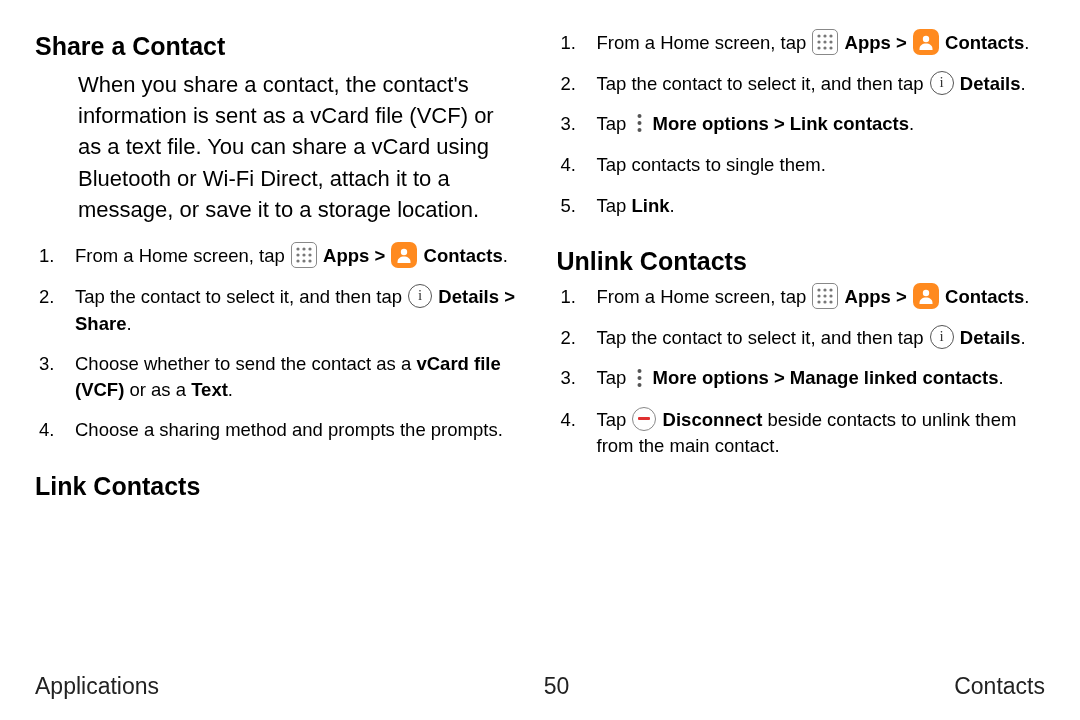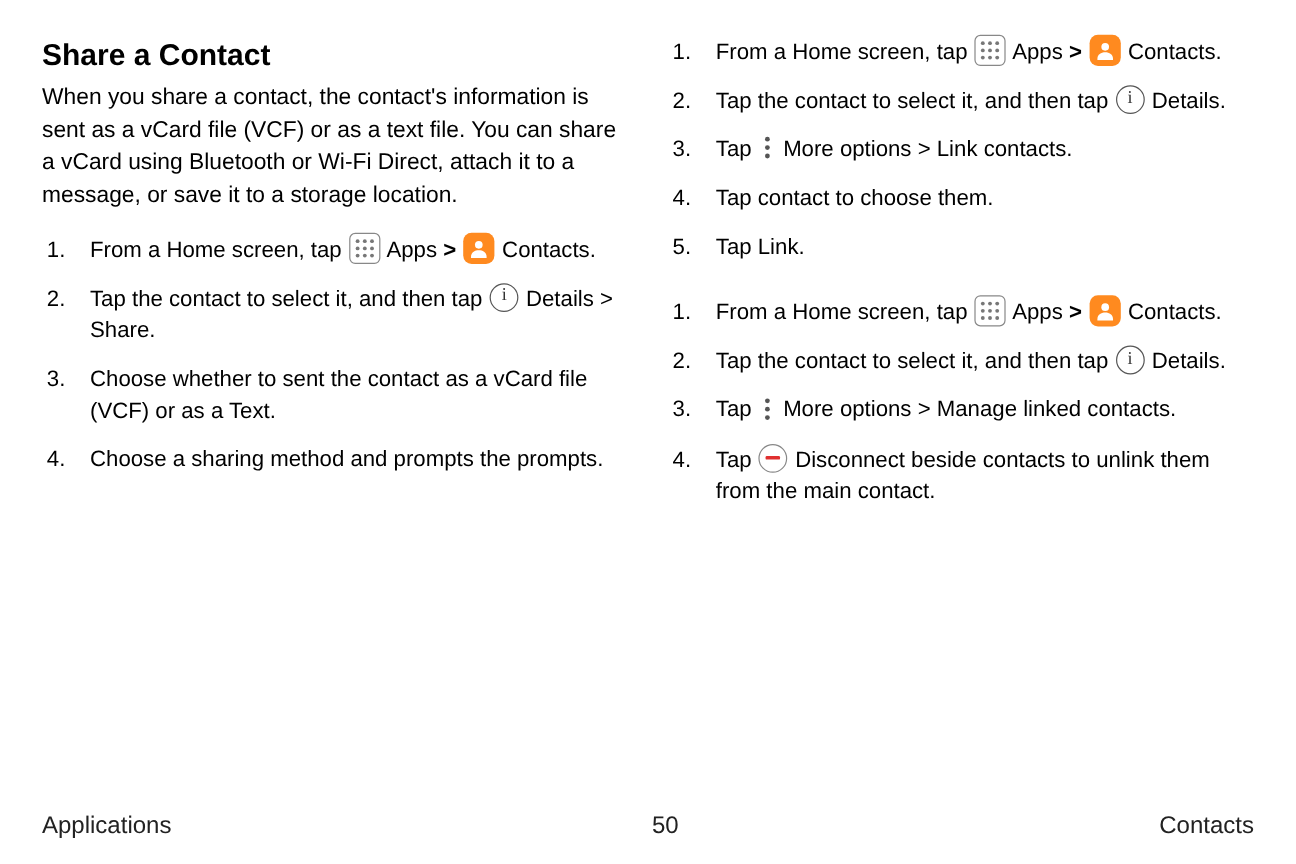--- a/index.html
+++ b/index.html
@@ -21,44 +21,45 @@
     flex: 1;
     min-width: 0;
   }
   h2 {
     font-size: 25px;
     font-weight: 700;
     margin-bottom: 8px;
     margin-top: 2px;
   }
   .col p.intro {
-    font-size: 19px;
+    font-size: 22px;
     line-height: 1.42;
     margin-bottom: 18px;
+    margin-left: 43px;
   }
   ol {
     list-style: none;
     counter-reset: step;
     margin-bottom: 28px;
   }
   ol li {
     counter-increment: step;
     font-size: 18.5px;
     line-height: 1.42;
     padding-left: 40px;
     position: relative;
     margin-bottom: 14px;
   }
   ol li::before {
     content: counter(step) ".";
     position: absolute;
     left: 4px;
     top: 0;
   }
-  b { font-weight: 400; }
+  b { font-weight: 700; }
   .icon {
     display: inline-flex;
     align-items: center;
     justify-content: center;
     width: 26px;
     height: 26px;
     vertical-align: middle;
     position: relative;
     top: -2px;
     margin: 0 1px;
@@ -103,21 +104,21 @@
     border-radius: 1px;
   }
   .chev { font-weight: 700; }
   .footer {
     position: absolute;
     bottom: 20px;
     left: 35px;
     right: 35px;
     display: flex;
     justify-content: space-between;
-    font-size: 20px;
+    font-size: 23px;
     color: #222;
   }
 </style>
 </head>
 <body>
 
 <div class="page">
   <div class="col">
 
     <h2>Share a Contact</h2>
@@ -150,25 +151,26 @@
             </svg>
         </span>
         <b> Contacts</b><span>.</span>
       </li>
       <li>
         <span>Tap the contact to select it, and then tap </span>
         <span class="icon icon-info"></span>
         <b> Details &gt; Share</b><span>.</span>
       </li>
       <li>
-        <span>Choose whether to sent the contact as a </span><b>vCard file (VCF)</b><span> or as a </span><b>Text</b><span>.</span>
+        <span>Choose whether to send the contact as a </span><b>vCard file (VCF)</b><span> or as a </span><b>Text</b><span>.</span>
       </li>
       <li>Choose a sharing method and prompts the prompts.</li>
     </ol>
 
+    <h2>Link Contacts</h2>
 
   </div>
 
   <div class="col">
 
     <ol>
       <li>
         <span>From a Home screen, tap </span>
         <span class="icon icon-apps">
           <svg viewBox="0 0 18 18">
@@ -204,26 +206,27 @@
         <span>Tap </span>
         <span class="icon icon-more">
           <svg viewBox="0 0 5 20">
               <circle cx="2.5" cy="3" r="2"></circle>
               <circle cx="2.5" cy="10" r="2"></circle>
               <circle cx="2.5" cy="17" r="2"></circle>
             </svg>
         </span>
         <b> More options &gt; Link contacts</b><span>.</span>
       </li>
-      <li>Tap contact to choose them.</li>
+      <li>Tap contacts to single them.</li>
       <li>
         <span>Tap </span><b>Link</b><span>.</span>
       </li>
     </ol>
 
+    <h2>Unlink Contacts</h2>
 
     <ol>
       <li>
         <span>From a Home screen, tap </span>
         <span class="icon icon-apps">
           <svg viewBox="0 0 18 18">
               <g fill="#777">
                 <circle cx="3" cy="3" r="1.6"></circle>
                 <circle cx="9" cy="3" r="1.6"></circle>
                 <circle cx="15" cy="3" r="1.6"></circle>

